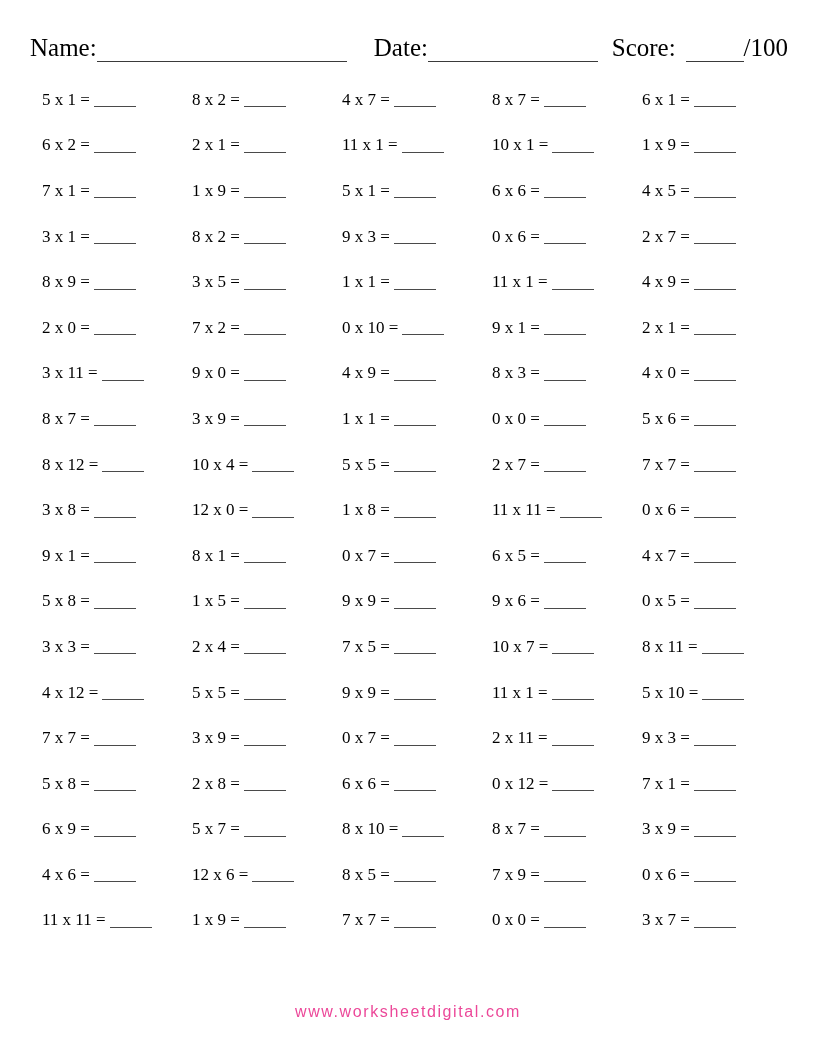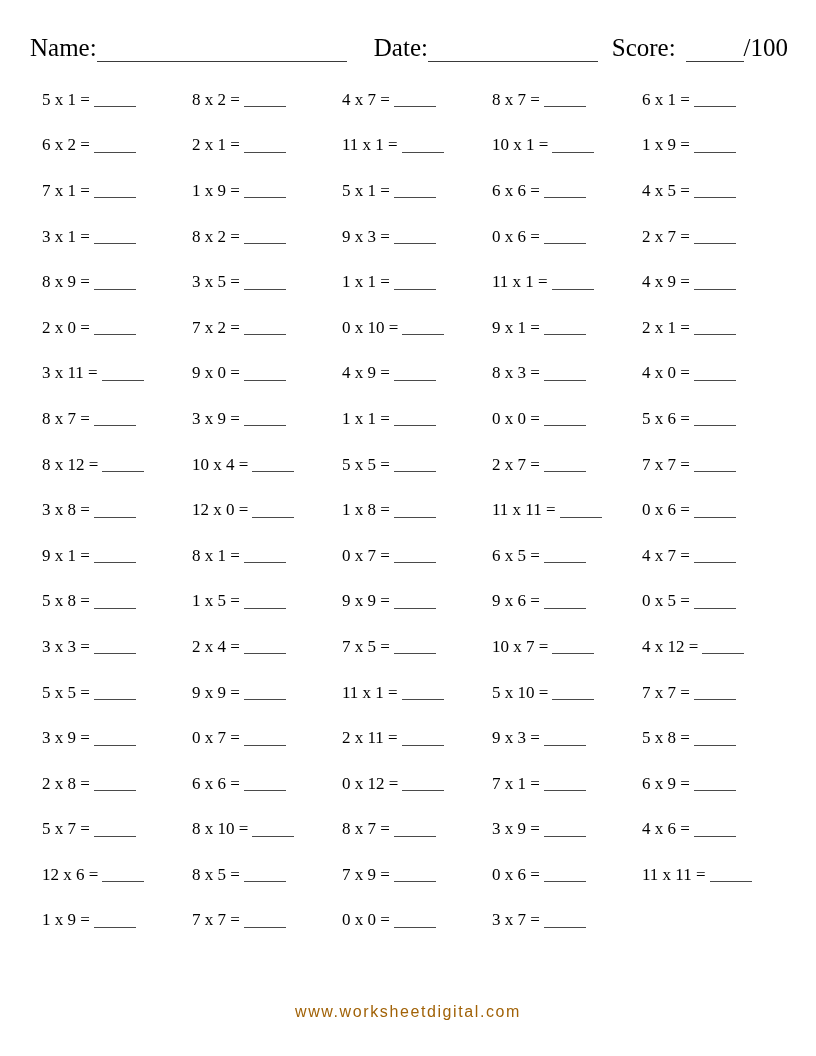--- a/index.html
+++ b/index.html
@@ -61,21 +61,21 @@
   .footer {
     position: absolute;
     top: 1003px;
     left: 0;
     width: 100%;
     text-align: center;
     font-family: "Liberation Sans", sans-serif;
     font-weight: 300;
     font-size: 16px;
     letter-spacing: 1.6px;
-    color: #a16207;
+    color: #ec4899;
   }
 </style>
 </head>
 <body>
 
 <div class="page">
 
   <div class="header">
     <span>Name:</span>
       <span class="fill-line name-line"></span>
@@ -337,20 +337,24 @@
       </div>
       <div class="cell">
         <span>7 x 5 =</span>
         <span class="blank"></span>
       </div>
       <div class="cell">
         <span>10 x 7 =</span>
         <span class="blank"></span>
       </div>
       <div class="cell">
+        <span>8 x 11 =</span>
+        <span class="blank"></span>
+      </div>
+      <div class="cell">
         <span>4 x 12 =</span>
         <span class="blank"></span>
       </div>
       <div class="cell">
         <span>5 x 5 =</span>
         <span class="blank"></span>
       </div>
       <div class="cell">
         <span>9 x 9 =</span>
         <span class="blank"></span>

